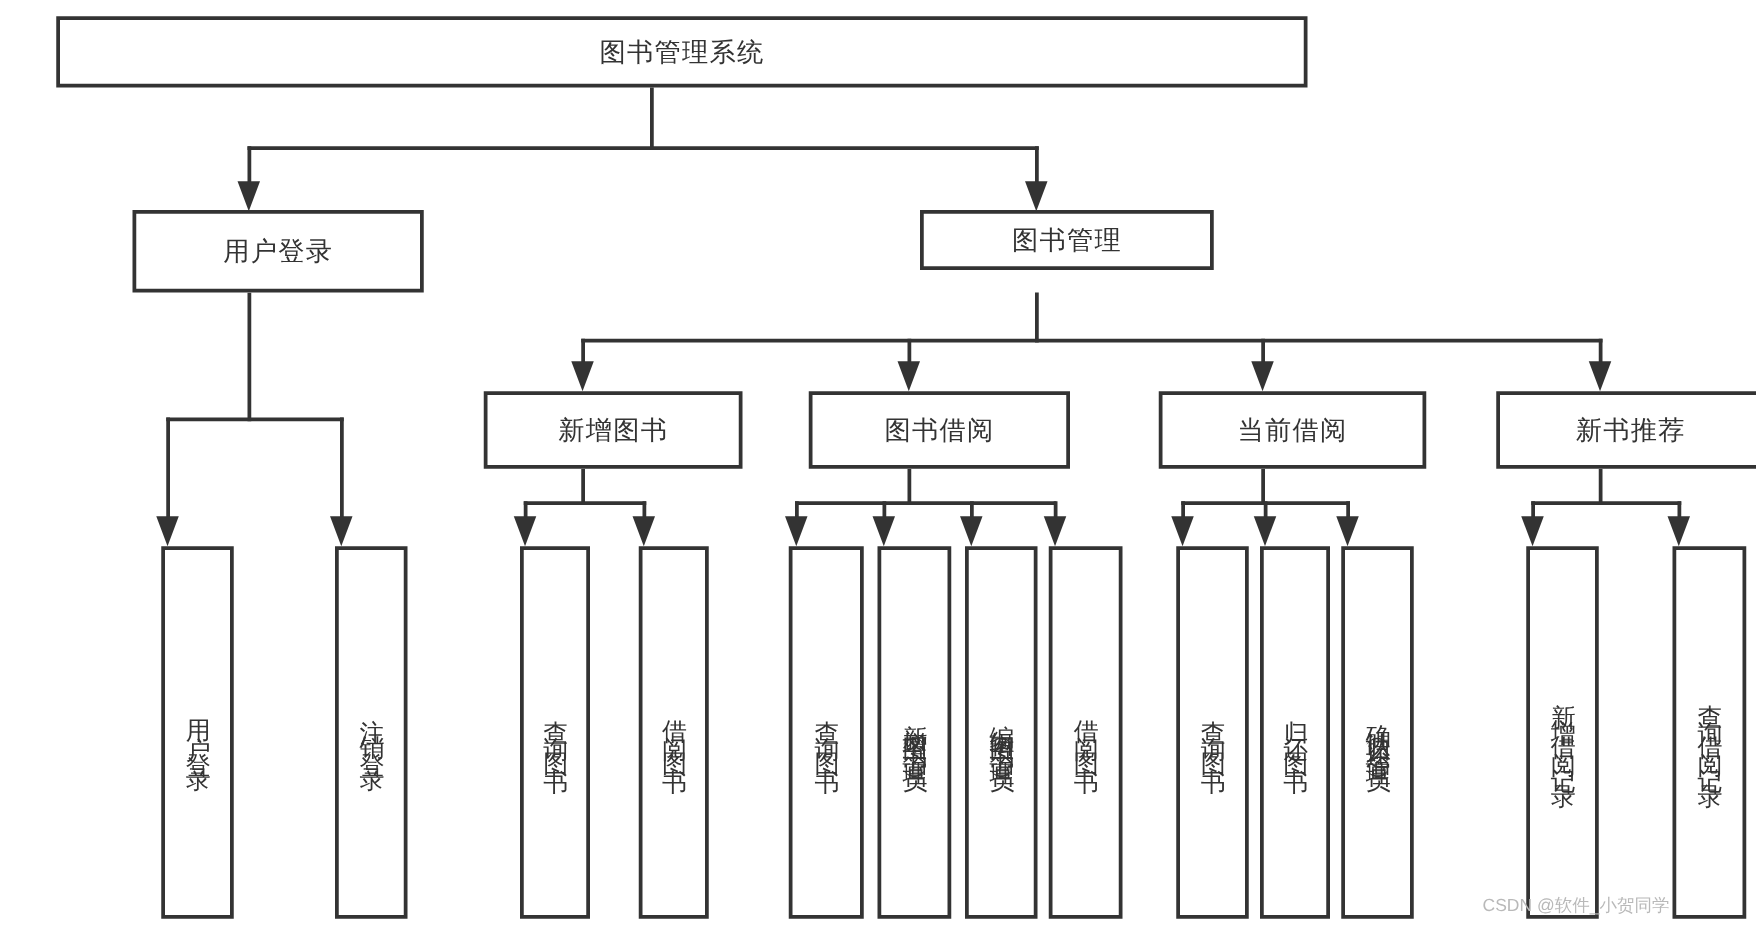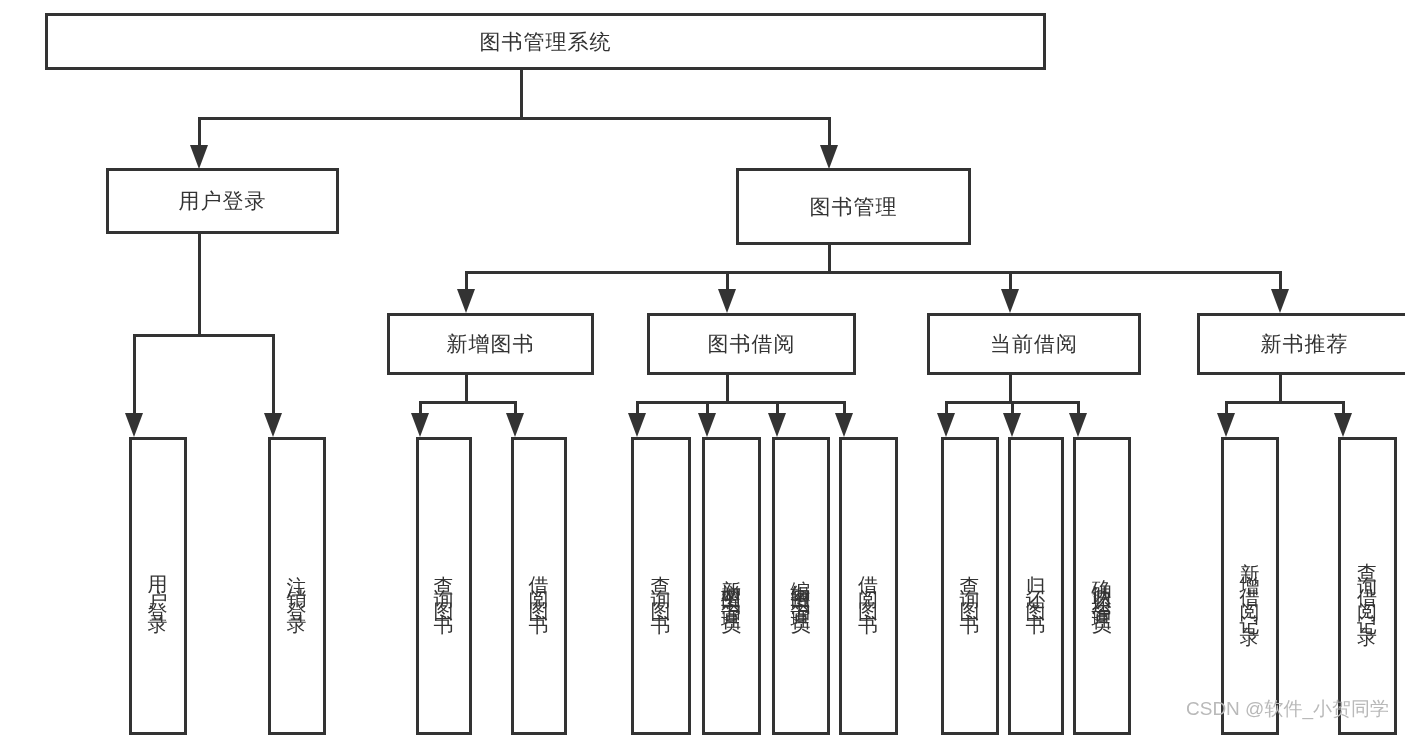--- a/index.html
+++ b/index.html
@@ -19,21 +19,21 @@
   }
   .vbox.sm{letter-spacing:5px;}
   .hl{position:absolute;height:3px;background:var(--line,#333);}
   .vl{position:absolute;width:3px;background:var(--line,#333);}
   .ah{
     position:absolute;width:0;height:0;
     border-left:9px solid transparent;border-right:9px solid transparent;
     border-top:24px solid var(--line,#333);
   }
   .watermark{
-    position:absolute;left:1186px;top:696px;font-size:19px;
+    position:absolute;left:1186px;top:716px;font-size:14px;
     color:var(--wm,#b9b9b9);white-space:nowrap;
   }
 </style>
 </head>
 <body>
 
 <div class="stage">
 
   <div class="vl" style="left:520px;top:69px;height:50px;"></div>
   <div class="hl" style="left:198px;top:117px;width:633px;"></div>
@@ -90,21 +90,21 @@
   <div class="vl" style="left:1279px;top:375px;height:28px;"></div>
   <div class="hl" style="left:1225px;top:401px;width:120px;"></div>
   <div class="vl" style="left:1225px;top:401px;height:16px;"></div>
   <div class="ah" style="left:1217px;top:413px;"></div>
   <div class="vl" style="left:1342px;top:401px;height:16px;"></div>
   <div class="ah" style="left:1334px;top:413px;"></div>
 
   <div class="box hbox" style="left:21px;top:13px;width:1001px;height:57px;">图书管理系统</div>
 
   <div class="box hbox" style="left:82px;top:168px;width:233px;height:66px;">用户登录</div>
-  <div class="box hbox" style="left:712px;top:168px;width:235px;height:77px;">图书管理</div>
+  <div class="box hbox" style="left:712px;top:168px;width:235px;height:48px;">图书管理</div>
 
   <div class="box hbox" style="left:363px;top:313px;width:207px;height:62px;">新增图书</div>
   <div class="box hbox" style="left:903px;top:313px;width:214px;height:62px;">当前借阅</div>
   <div class="box hbox" style="left:623px;top:313px;width:209px;height:62px;">图书借阅</div>
   <div class="box hbox" style="left:1173px;top:313px;width:215px;height:62px;">新书推荐</div>
 
   <div class="box vbox" style="left:105px;top:437px;width:58px;height:298px;">用户登录</div>
   <div class="box vbox" style="left:244px;top:437px;width:58px;height:298px;">注销登录</div>
 
   <div class="box vbox" style="left:392px;top:437px;width:56px;height:298px;">查询图书</div>

